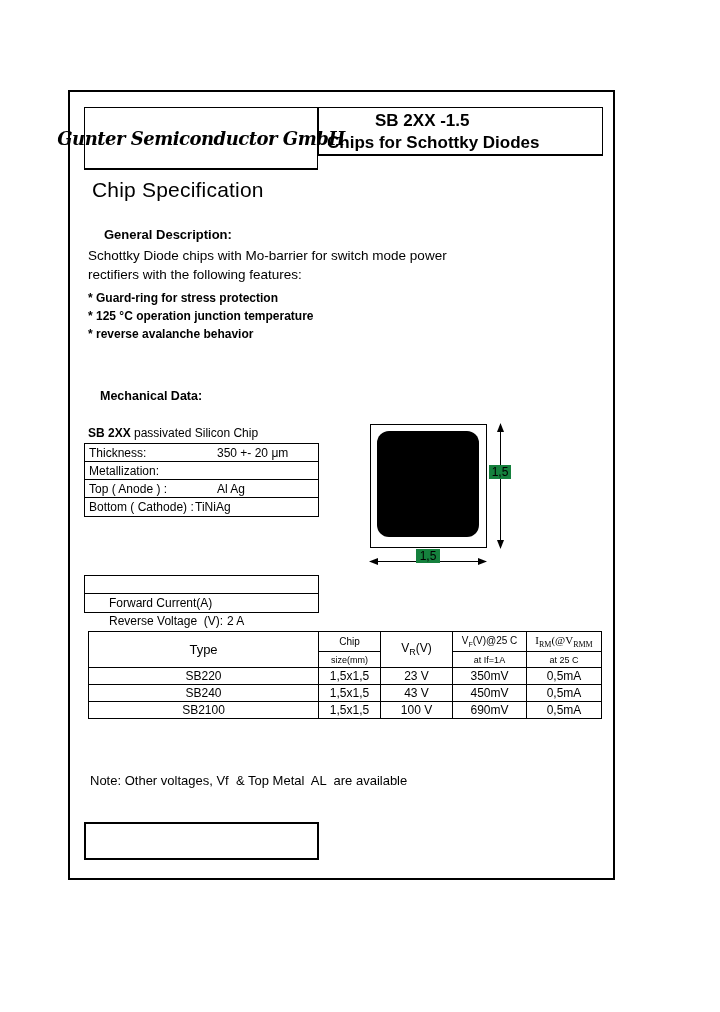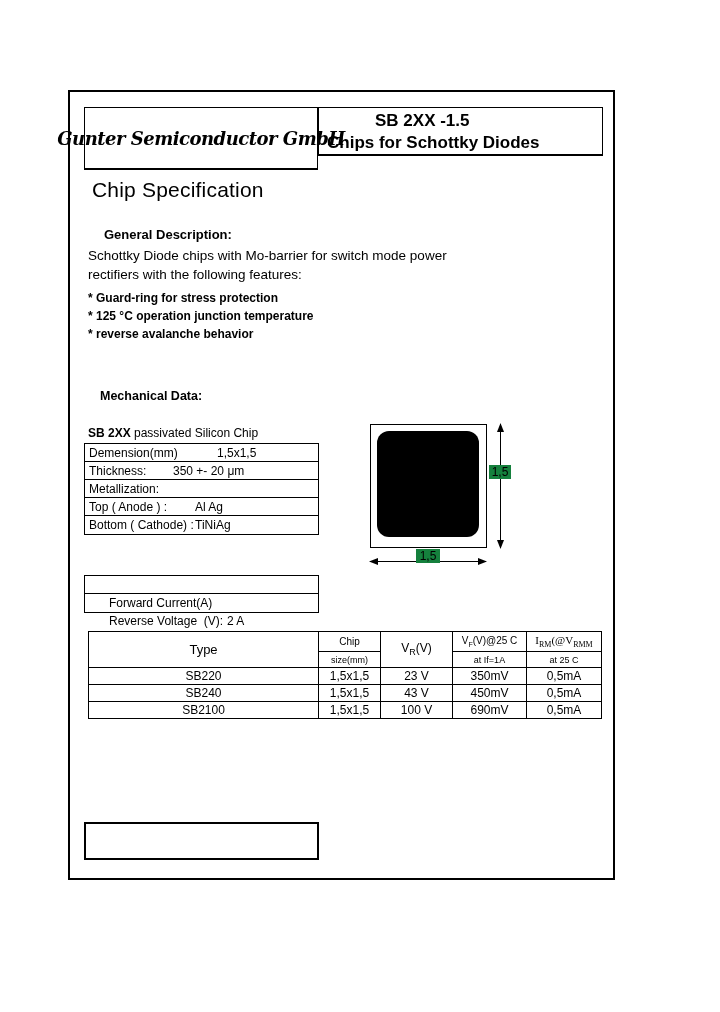--- a/index.html
+++ b/index.html
@@ -142,24 +142,20 @@
     <div>* 125 °C operation junction temperature</div>
     <div>* reverse avalanche behavior</div>
   </div>
 
   <div class="mech-heading">Mechanical Data:</div>
 
   <div class="chip-line"><b>SB 2XX</b><span> passivated Silicon Chip</span></div>
 
   <div class="mech-table">
     <div class="mech-row">
-      <span>Demension(mm)</span>
-      <span class="val">1,5x1,5</span>
-    </div>
-    <div class="mech-row">
       <span>Thickness:</span>
       <span class="val">350 +- 20 μm</span>
     </div>
     <div class="mech-row">
       <span>Metallization:</span>
       <span class="val"></span>
     </div>
     <div class="mech-row">
       <span>Top ( Anode ) :</span>
       <span class="val">Al Ag</span>
@@ -230,16 +226,17 @@
       <tr>
         <td>SB2100</td>
         <td>1,5x1,5</td>
         <td>100 V</td>
         <td>690mV</td>
         <td>0,5mA</td>
       </tr>
     </tbody>
   </table>
 
+  <div class="note">Note: Other voltages, Vf  &amp; Top Metal  AL  are available</div>
 
   <div class="empty-box"></div>
 
 </div>
 
 </body></html>

